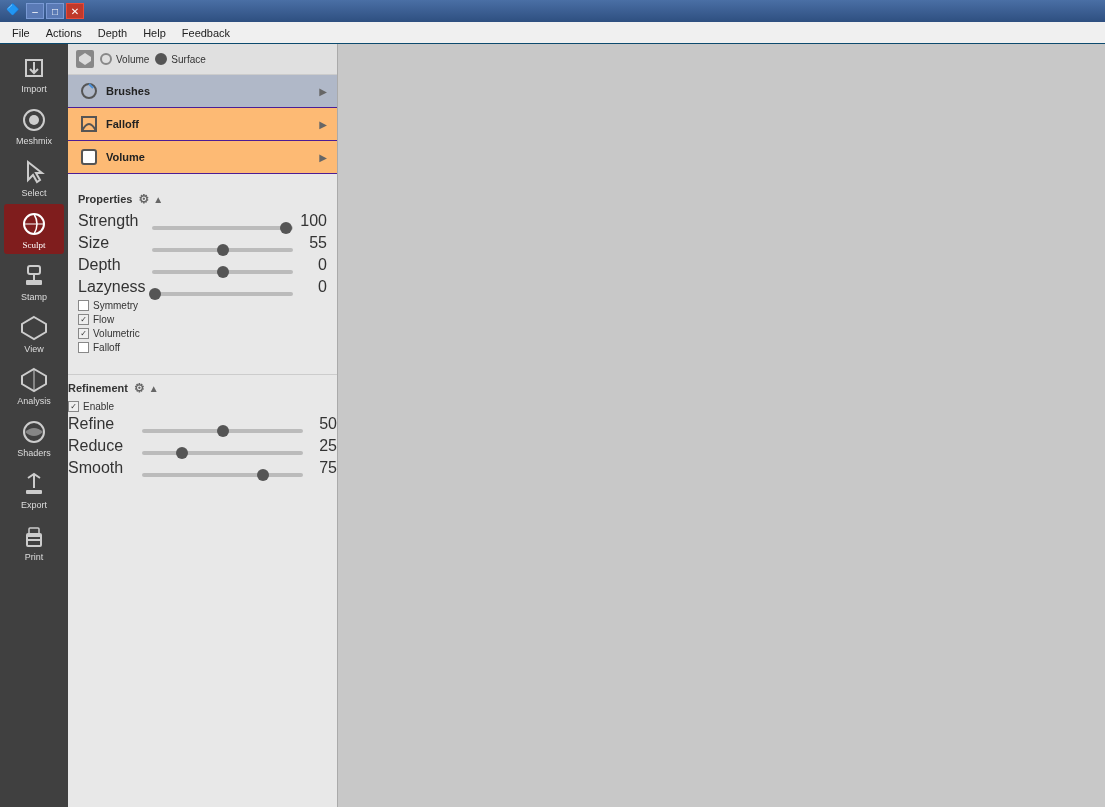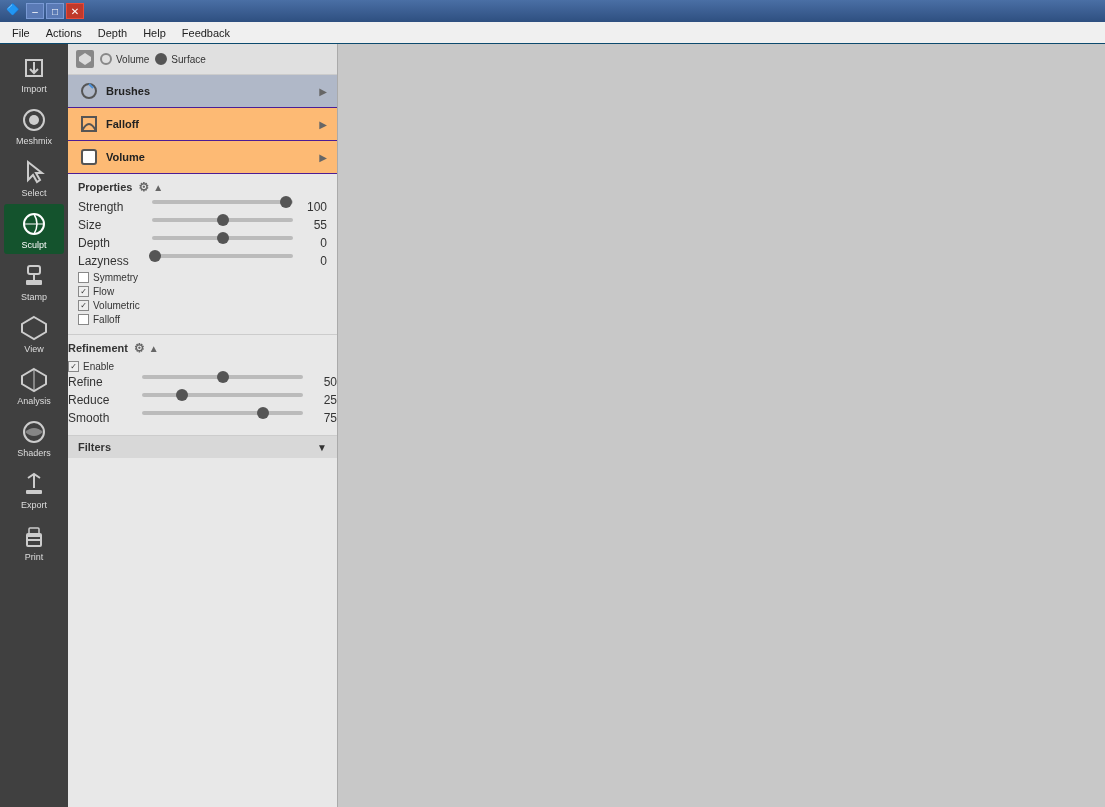--- a/index.html
+++ b/index.html
@@ -61,21 +61,21 @@
       width: 60px;
       display: flex;
       flex-direction: column;
       align-items: center;
       padding: 4px 2px;
       color: #ddd;
       font-size: 9px;
       cursor: pointer;
       border-radius: 3px;
     }
-    .sidebar-btn.active { background: #14532d; color: white; }
+    .sidebar-btn.active { background: #7f1d1d; color: white; font-family: Liberation Serif, serif; }
     .sidebar-icon {
       width: 32px; height: 32px;
       display: flex; align-items: center; justify-content: center;
       font-size: 18px;
     }
 
     
     .panel-area {
       width: 270px;
       background: #e8e8e8;
@@ -113,39 +113,39 @@
       font-size: 11px;
       color: #222;
     }
     .section-row.active { background: #b0b8c8; }
     .section-icon { width: 22px; height: 22px; display:flex;align-items:center;justify-content:center; font-size:14px; }
     .section-label { flex: 1; font-weight: bold; }
     .section-arrow { font-size: 10px; color: #666; }
 
     
     .props-section {
-      padding: 6px 10px;
+      padding: 18px 10px;
       background: #e8e8e8;
     }
     .props-header {
       display: flex;
       align-items: center;
       margin-bottom: 6px;
       font-weight: bold;
       font-size: 11px;
       color: #333;
     }
     .props-header .gear-icon { margin-left: 6px; font-size: 12px; color: #666; cursor: pointer; }
     .props-header .collapse-icon { margin-left: 4px; font-size: 10px; color: #666; cursor: pointer; }
 
     .prop-row {
       display: flex;
-      align-items: flex-start;
+      align-items: flex-end;
       margin-bottom: 4px;
-      font-size: 12px;
+      font-size: 16px;
       color: #333;
     }
     .prop-label { width: 70px; }
     .prop-value { width: 30px; text-align: right; color: #333; }
     .slider-track {
       flex: 1;
       height: 4px;
       background: #bbb;
       border-radius: 2px;
       position: relative;
@@ -479,24 +479,20 @@
 
       <div class="prop-row">
         <span class="prop-label">Smooth</span>
         <div class="slider-track">
           <div class="slider-thumb" style="left: 75%;"></div>
         </div>
         <span class="prop-value">75</span>
       </div>
     </div>
 
-    <div class="filters-row">
-      <span>Filters</span>
-      <span class="arrow">▼</span>
-    </div>
 
   </div>
 
   <div class="viewport-container">
     <div class="viewport">
 
       <svg style="position:absolute;top:0;left:0;width:100%;height:100%;" viewBox="0 0 835 763" preserveAspectRatio="xMidYMid slice">
 
         <defs>
           <radialGradient id="bgGrad" cx="50%" cy="40%" r="60%">

